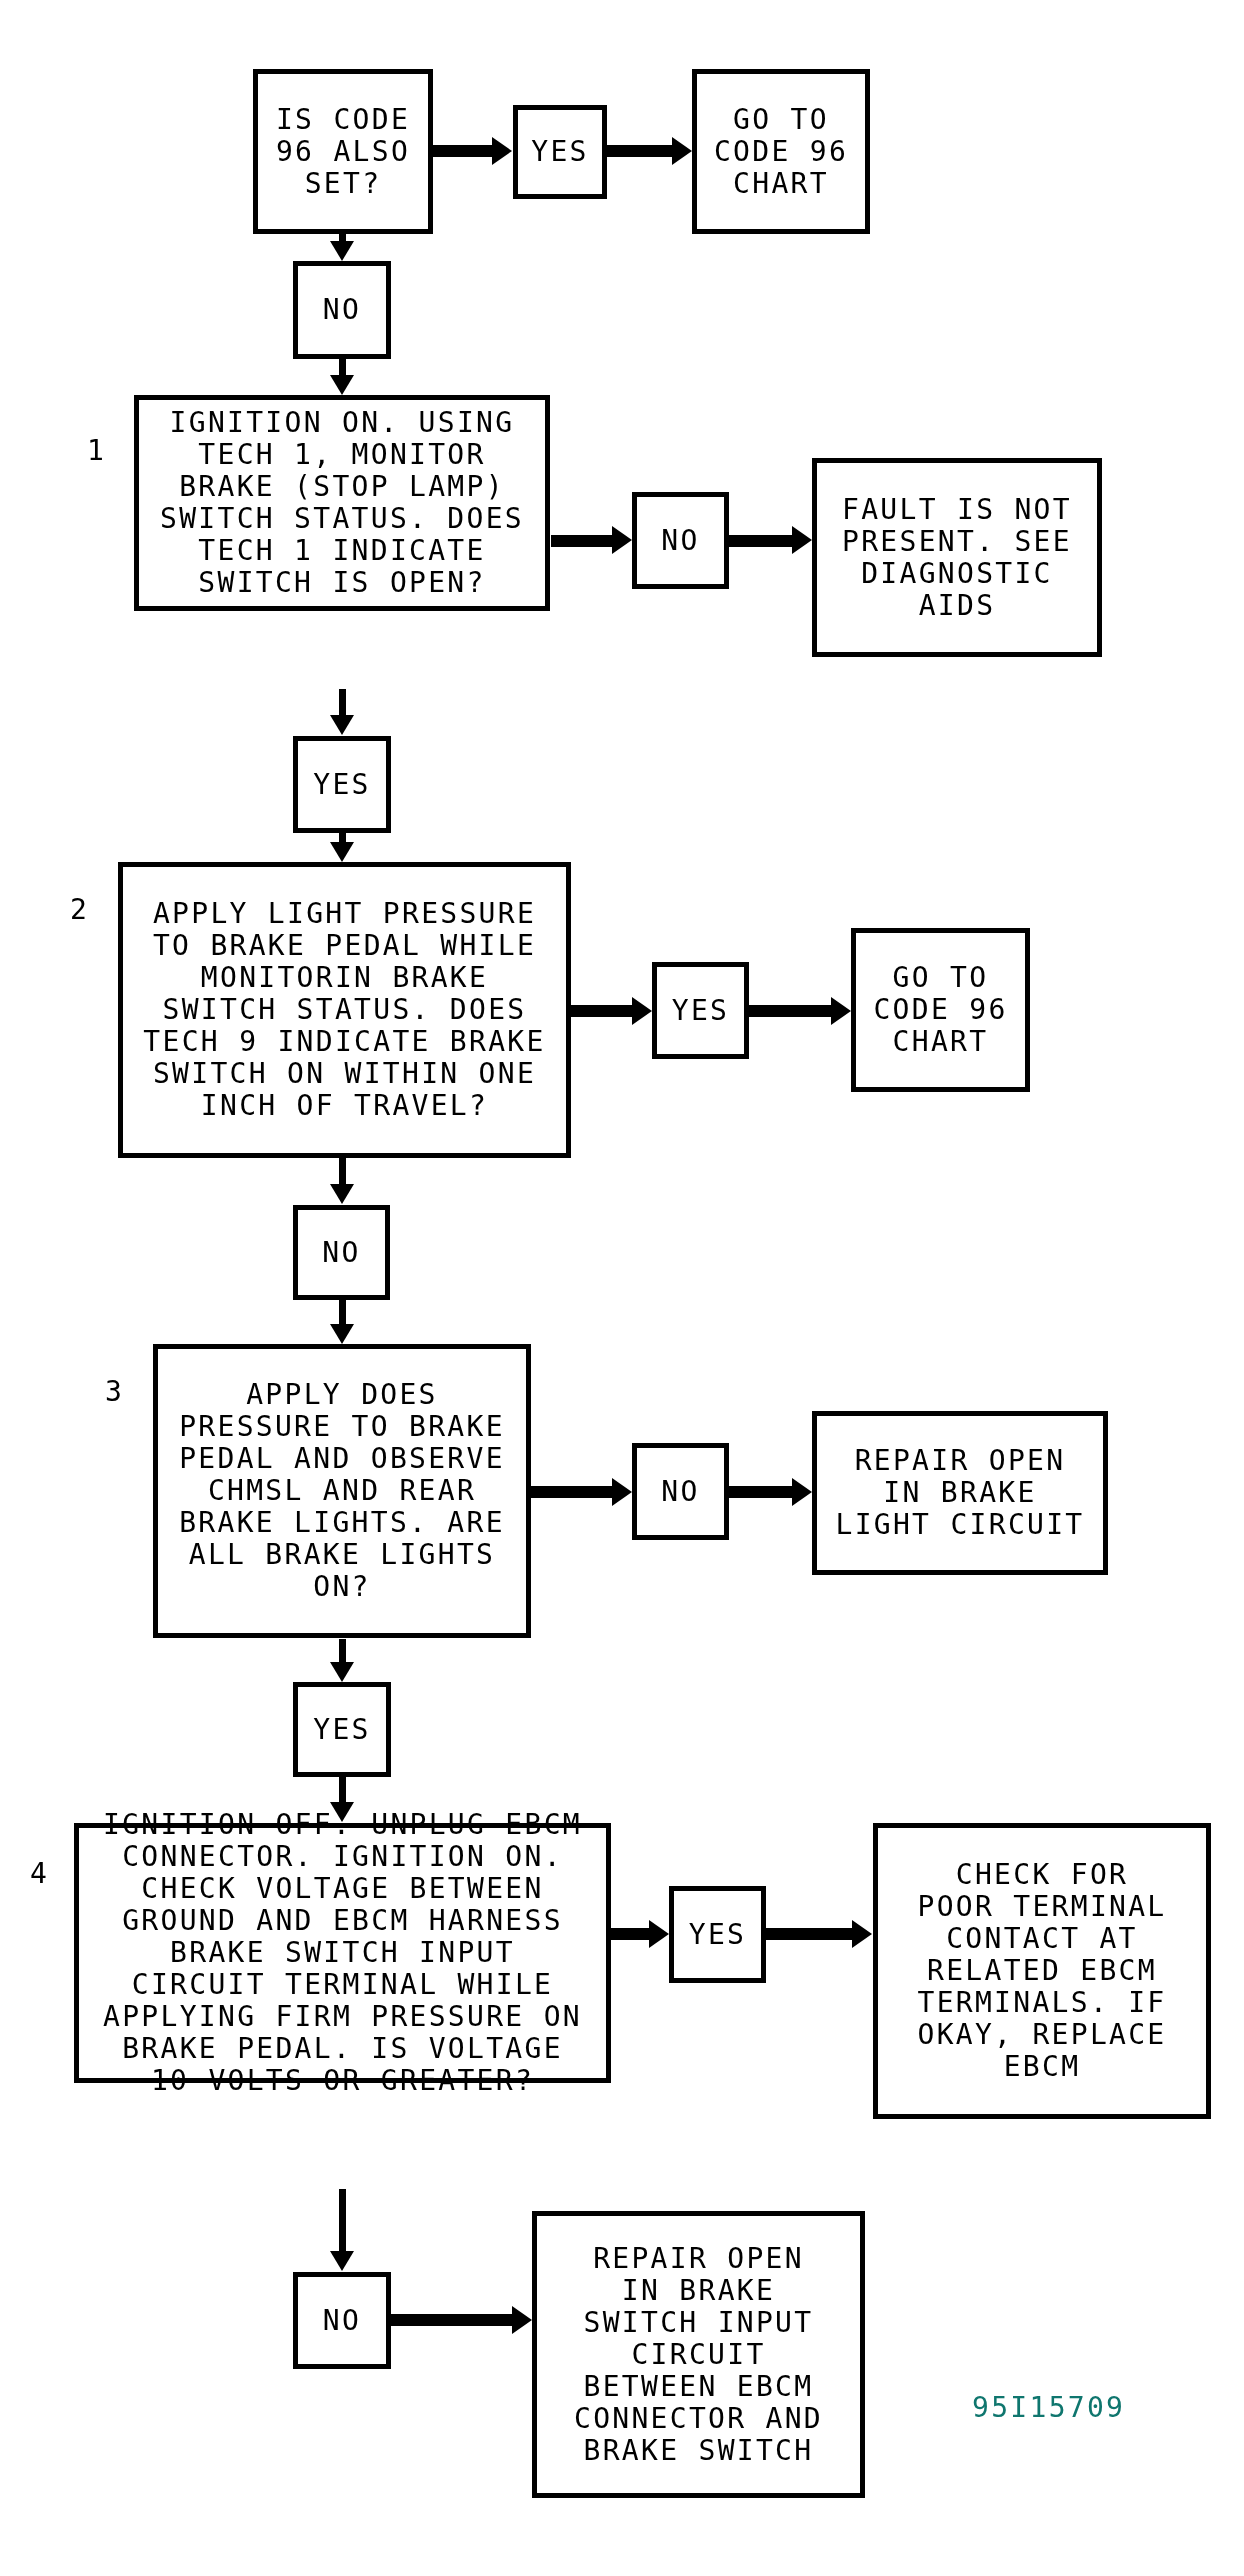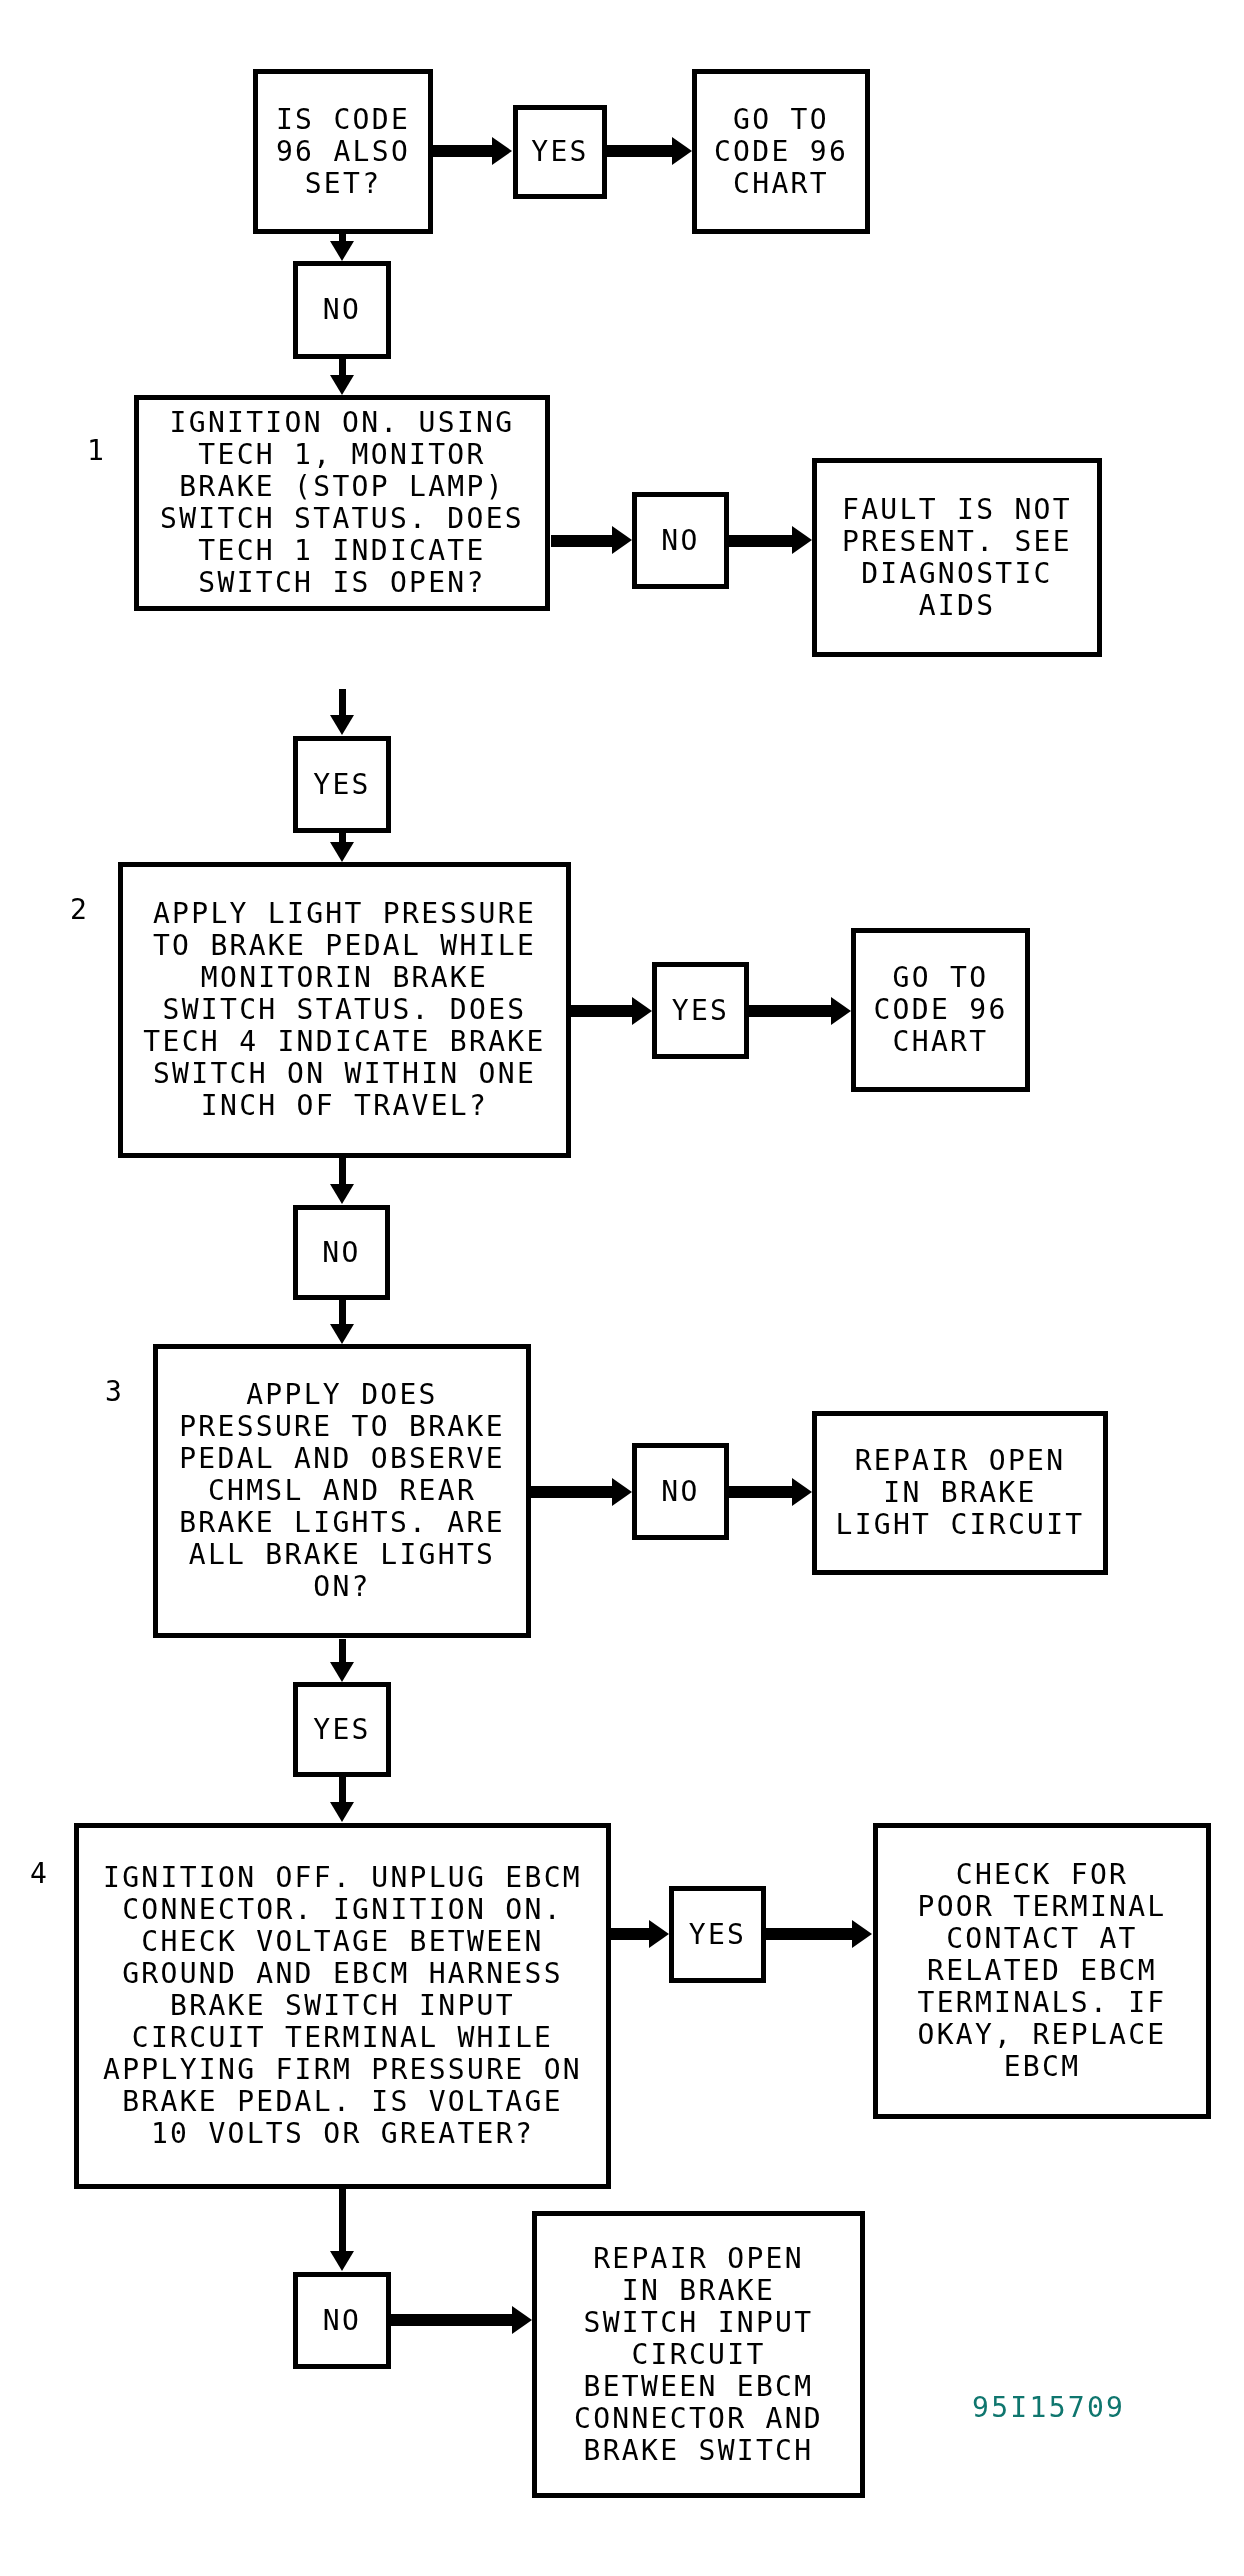--- a/index.html
+++ b/index.html
@@ -101,21 +101,21 @@
   <div class="box" style="left:293px; top:736px; width:98px; height:97px;">
     <span class="lbl">YES</span>
   </div>
 
   <div class="num" style="left:70px; top:894px;">2</div>
   <div class="box" style="left:118px; top:862px; width:453px; height:296px;">
     <span class="lbl">APPLY LIGHT PRESSURE
 TO BRAKE PEDAL WHILE
 MONITORIN BRAKE
 SWITCH STATUS. DOES
-TECH 4 INDICATE BRAKE
+TECH 9 INDICATE BRAKE
 SWITCH ON WITHIN ONE
 INCH OF TRAVEL?</span>
   </div>
   <div class="box" style="left:652px; top:962px; width:97px; height:97px;">
     <span class="lbl">YES</span>
   </div>
   <div class="box" style="left:851px; top:928px; width:179px; height:164px;">
     <span class="lbl">GO TO
 CODE 96
 CHART</span>
@@ -140,21 +140,21 @@
   <div class="box" style="left:812px; top:1411px; width:296px; height:164px;">
     <span class="lbl">REPAIR OPEN
 IN BRAKE
 LIGHT CIRCUIT</span>
   </div>
   <div class="box" style="left:293px; top:1682px; width:98px; height:95px;">
     <span class="lbl">YES</span>
   </div>
 
   <div class="num" style="left:30px; top:1858px;">4</div>
-  <div class="box" style="left:74px; top:1823px; width:537px; height:366px;">
+  <div class="box" style="left:74px; top:1823px; width:537px; height:260px;">
     <span class="lbl">IGNITION OFF. UNPLUG EBCM
 CONNECTOR. IGNITION ON.
 CHECK VOLTAGE BETWEEN
 GROUND AND EBCM HARNESS
 BRAKE SWITCH INPUT
 CIRCUIT TERMINAL WHILE
 APPLYING FIRM PRESSURE ON
 BRAKE PEDAL. IS VOLTAGE
 10 VOLTS OR GREATER?</span>
   </div>

